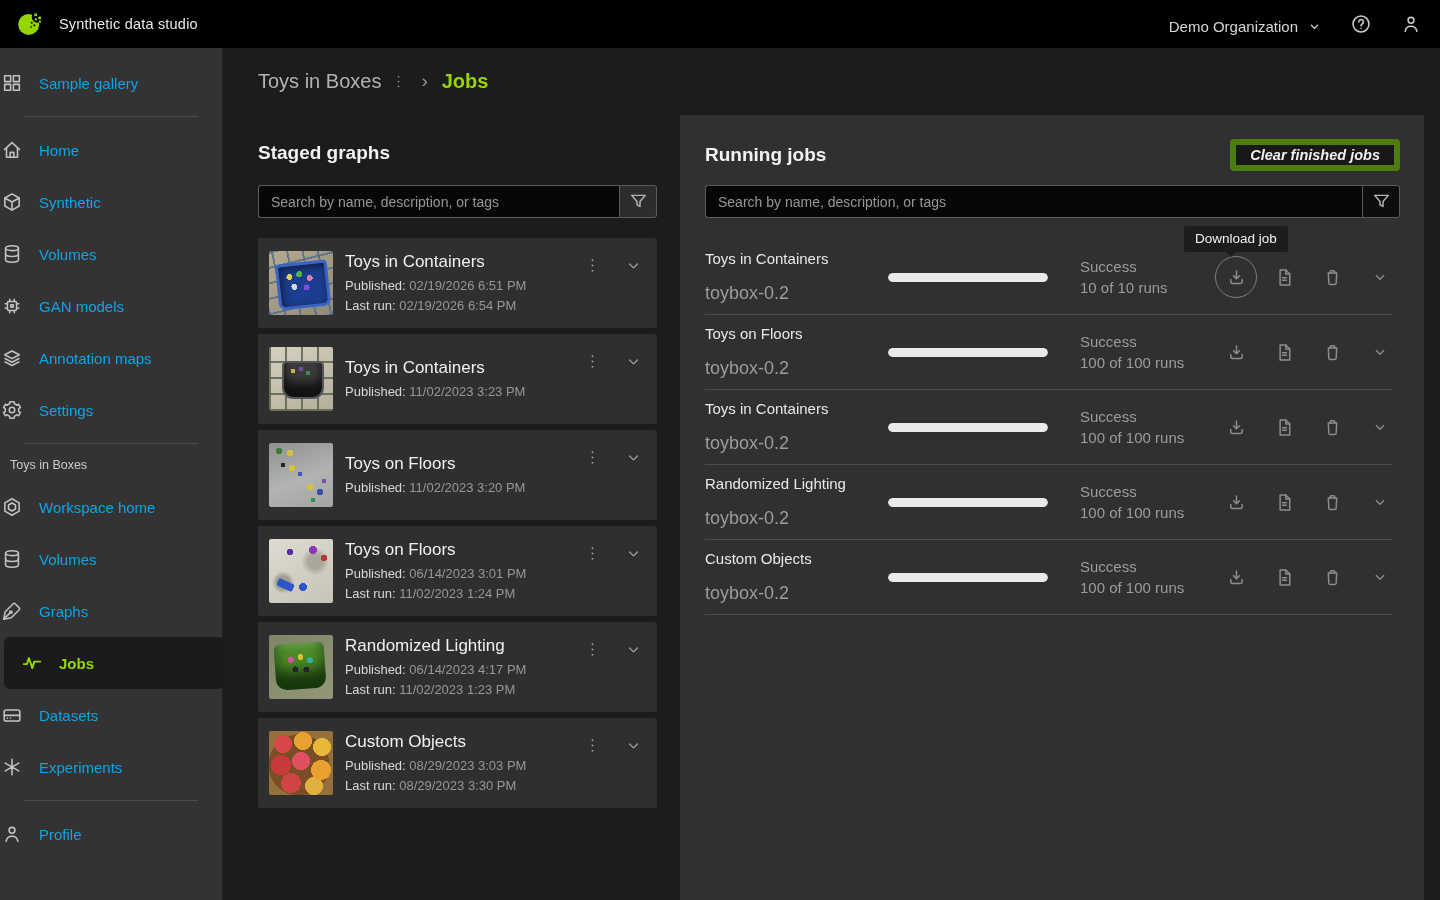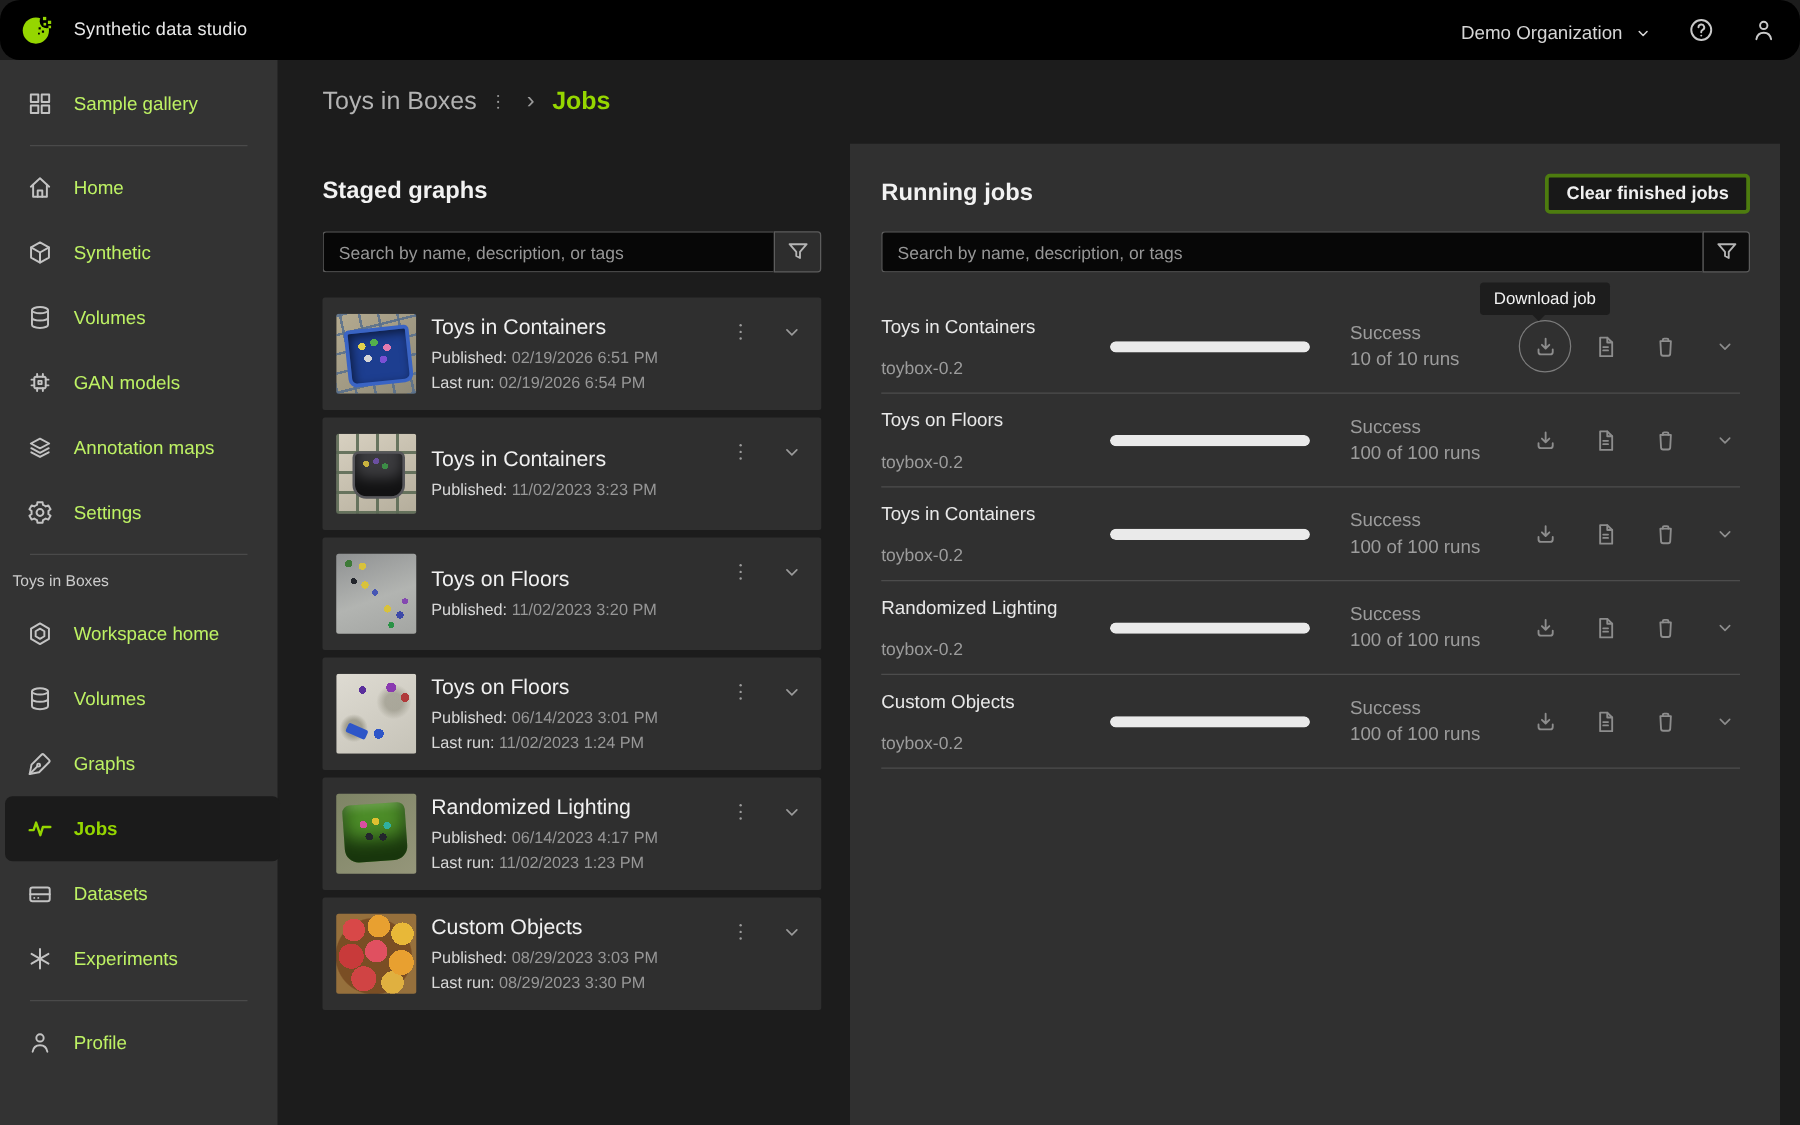--- a/index.html
+++ b/index.html
@@ -6,31 +6,31 @@
   html,body { margin:0; padding:0; }
   body {
     width:1440px; height:900px; overflow:hidden; position:relative;
     background:#1c1c1c; font-family:"Liberation Sans", sans-serif;
     -webkit-font-smoothing:antialiased;
   }
   .icn { display:inline-flex; align-items:center; justify-content:center; }
   .icn svg { width:22px; height:22px; stroke:currentColor; fill:none; stroke-width:1.7; stroke-linecap:round; stroke-linejoin:round; display:block; }
 
   
-  .topbar { position:absolute; top:0; left:0; width:1440px; height:48px; background:#000; display:flex; align-items:center; padding:0 18px 0 16px;border-radius:16px; }
+  .topbar { position:absolute; top:0; left:0; width:1440px; height:48px; background:#000; display:flex; align-items:center; padding:0 18px 0 16px; }
   .logo svg { width:28px; height:28px; display:block; }
   .app-title { color:#e9e9e9; font-size:14.5px; margin-left:15px; letter-spacing:.2px; }
   .topbar-right { margin-left:auto; display:flex; align-items:flex-end; gap:28px; color:#cfcfcf; }
   .org { display:flex; align-items:center; gap:9px; background:none; border:none; color:#d6d6d6; font-size:15px; font-family:inherit; cursor:pointer; padding:0; }
   .org .icn svg { width:15px; height:15px; stroke-width:2; }
   .topbar-right > .icn { cursor:pointer; color:#c9c9c9; }
 
   
   .sidebar { position:absolute; top:48px; left:0; width:222px; height:852px; background:#333333; padding-top:9px; }
-  .nav-item { height:52px; display:flex; align-items:center; padding-left:20px; gap:15px; color:#bef264; font-size:15px; cursor:pointer; }
+  .nav-item { height:52px; display:flex; align-items:center; gap:15px; color:#0ea5e9; font-size:15px; cursor:pointer; }
   .nav-item .icn { color:#c3c3c3; width:24px; }
   .nav-item.active { background:#1b1b1b; border-radius:6px; margin:0 -2px 0 4px; padding-left:16px; color:#95d600; font-weight:bold; }
   .nav-item.active .icn { color:#95d600; }
   .nav-item.active .icn svg { stroke-width:2.1; }
   .sb-divider { height:1px; background:#4a4a4a; margin:7px 24px; }
   .section-label { color:#cccccc; font-size:12.5px; padding:7px 0 6px 10px; height:30px; }
 
   
   .main { position:absolute; left:222px; top:48px; width:1218px; height:852px; }
   .breadcrumb { position:absolute; left:36px; top:18px; height:30px; display:flex; align-items:center; gap:9px; font-size:20px; color:#b3b3b3; }
@@ -117,28 +117,28 @@
       radial-gradient(circle 9px at 53px 16px,#e8b838 0 9px,transparent 9px),
       radial-gradient(circle 10px at 12px 34px,#c83a3a 0 10px,transparent 10px),
       radial-gradient(circle 9px at 32px 30px,#e05060 0 9px,transparent 9px),
       radial-gradient(circle 10px at 52px 39px,#e8a030 0 10px,transparent 10px),
       radial-gradient(circle 10px at 22px 52px,#d04444 0 10px,transparent 10px),
       radial-gradient(circle 9px at 45px 55px,#e0b040 0 9px,transparent 9px); }
 
   
   .running { position:absolute; left:458px; top:67px; width:744px; height:872px; background:#303030; padding:24px 24px 0 25px; }
   .run-head { display:flex; justify-content:space-between; align-items:center; height:32px; }
-  .clear-btn { background:#181818; color:#f0f0f0; border:3px solid #4d7c0f; border-radius:4px; font-weight:bold; font-size:14.5px; height:32px; padding:0 14px; font-family:inherit; cursor:pointer; }
+  .clear-btn { background:#181818; color:#f0f0f0; border:6px solid #4d7c0f; border-radius:4px; font-weight:bold; font-size:14.5px; height:32px; padding:0 14px; font-family:inherit; cursor:pointer;font-style:italic; }
   .running .searchbar { margin-top:14px; }
   .running .filter-cell { background:#0d0d0d; }
   .jobs { margin-top:22px; margin-right:8px; }
   .job-row { height:75px; border-bottom:1px solid #4c4c4c; display:flex; align-items:center; }
   .job-info { width:183px; }
   .job-name { color:#e9e9e9; font-size:15px; }
-  .job-version { color:#9c9c9c; font-size:14px; margin-top:16px; }
+  .job-version { color:#9c9c9c; font-size:18px; margin-top:16px; }
   .progress { width:160px; height:9px; border-radius:5px; background:#3c3c3c; overflow:hidden; margin-right:32px; flex:none; }
   .progress .fill { height:100%; background:#eaeaea; border-radius:5px; }
   .job-status { flex:1; color:#9c9c9c; font-size:15px; line-height:21px; }
   .job-actions { display:flex; align-items:center; gap:24px; color:#8d8d8d; }
   .job-actions .icn { width:24px; height:24px; cursor:pointer; position:relative; }
   .job-actions .icn svg { width:21px; height:21px; }
   .job-actions .icn.chev svg { width:18px; height:18px; }
   .icn.ring::after { content:''; position:absolute; left:50%; top:50%; width:40px; height:40px; transform:translate(-50%,-50%); border:1px solid #7c7c7c; border-radius:50%; }
   .tooltip { position:absolute; left:504px; top:111px; background:#1d1d1d; color:#f2f2f2; font-size:13.5px; padding:5px 11px 6px; border-radius:3px; white-space:nowrap; z-index:5; }
   .tooltip::after { content:''; position:absolute; left:42px; top:100%; border:5px solid transparent; border-top-color:#1d1d1d; }

